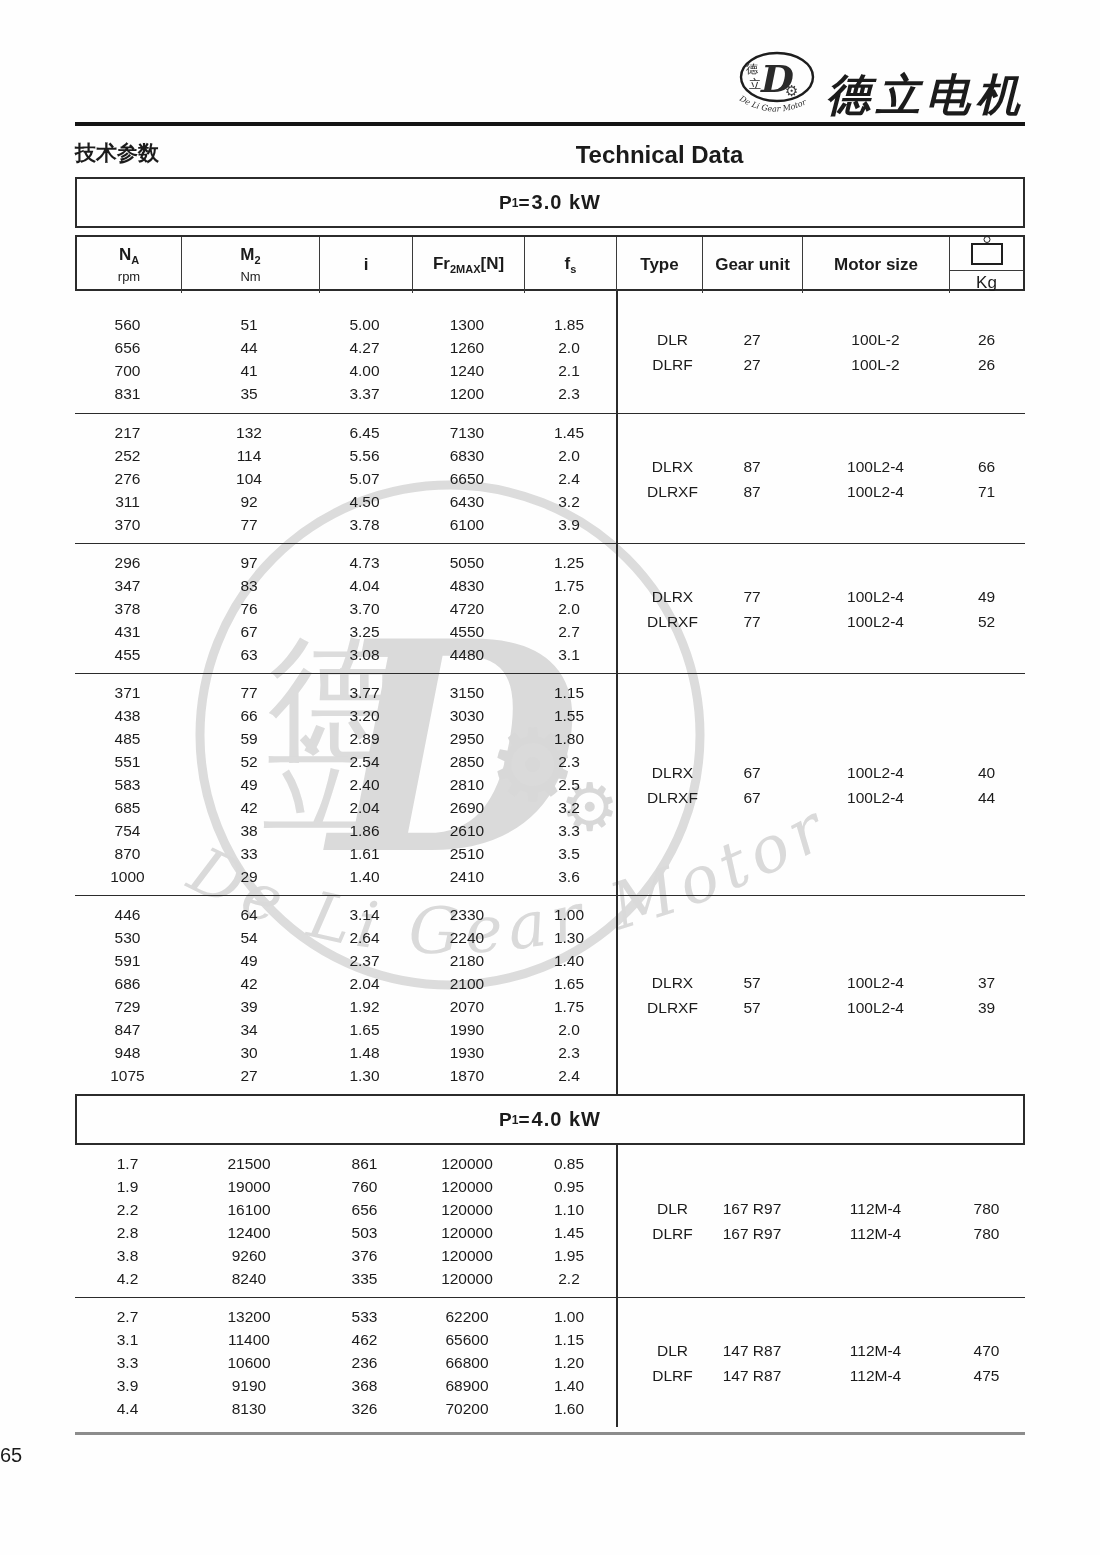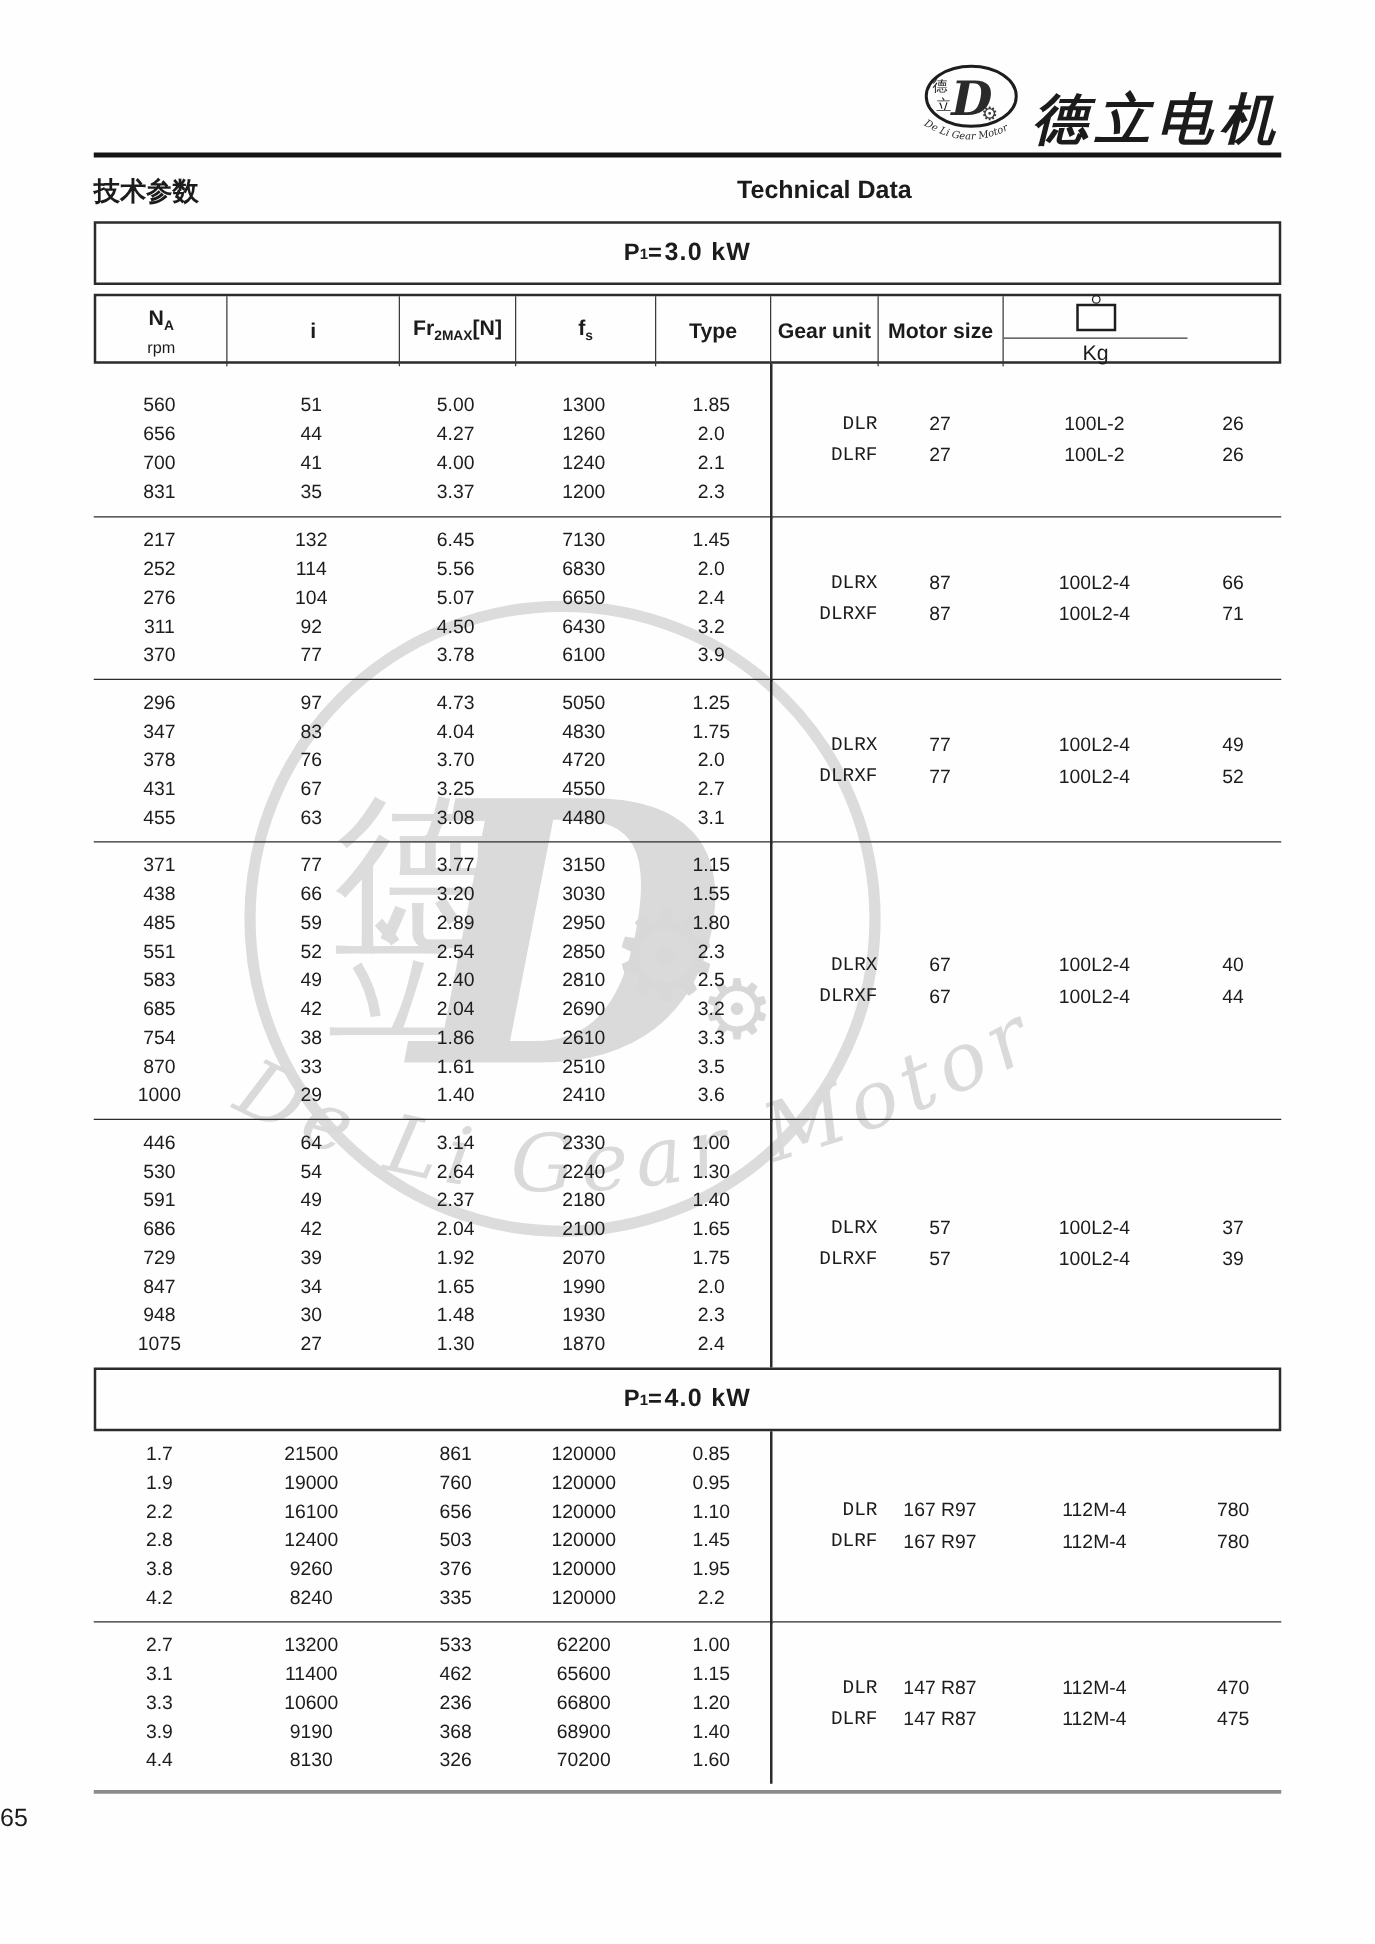--- a/index.html
+++ b/index.html
@@ -12,21 +12,21 @@
   .watermark{position:absolute;left:0;top:0;z-index:0;pointer-events:none;}
   
   .logo{position:absolute;left:733px;top:48px;z-index:2;}
   .brand-cn{
     position:absolute;left:826px;top:66px;width:212px;z-index:2;
     font-size:44px;font-weight:900;font-style:italic;letter-spacing:6px;
     font-family:"DejaVu Serif","Liberation Serif",serif;white-space:nowrap;
   }
   .rule-thick{position:absolute;left:75px;top:122px;width:950px;height:4px;background:#141414;z-index:2;}
   .sec-cn{position:absolute;left:75px;top:139px;font-size:21px;font-weight:700;z-index:2;}
-  .sec-en{position:absolute;left:552px;top:141px;width:215px;text-align:center;font-size:20px;font-weight:700;z-index:2;}
+  .sec-en{position:absolute;left:552px;top:141px;width:215px;text-align:center;font-size:24px;font-weight:700;z-index:2;}
   
   .content{position:absolute;left:75px;top:177px;width:950px;z-index:1;}
   .power-box{
     box-sizing:border-box;height:51px;border:2px solid #2b2b2b;background:transparent;
     display:flex;align-items:center;justify-content:center;
   }
   .power-box.first{margin-bottom:7px;}
   .pw-prefix{font-size:19px;font-weight:700;}
   .pw-sub{font-size:12px;font-weight:700;}
   .pw-val{font-size:20px;font-weight:900;letter-spacing:1px;margin-left:2px;text-align:center;}
@@ -56,21 +56,21 @@
   .group.g-first{padding-top:22px;padding-bottom:8px;}
   .group.g-last{border-bottom:none;}
   .group::before{
     content:'';position:absolute;left:541px;top:0;bottom:-1.5px;width:1.5px;background:#2b2b2b;
   }
   .group.g-last::before{bottom:0;}
   .row{display:grid;grid-template-columns:105px 138px 93px 112px 92px;height:23px;line-height:23px;}
   .row .c{text-align:center;font-size:15.5px;color:#1c1c1c;}
   .ann{position:absolute;left:541px;top:50%;transform:translateY(-50%);width:408px;}
   .ann-row{display:grid;grid-template-columns:86px 100px 147px 75px;height:25px;line-height:25px;font-size:15.5px;}
-  .ann-row .t{text-align:right;padding-left:27px;font-family:Liberation Mono, monospace;}
+  .ann-row .t{text-align:center;padding-left:27px;}
   .ann-row .g,.ann-row .m,.ann-row .k{text-align:center;}
   
   .footer-line{position:absolute;left:75px;top:1432px;width:950px;height:3px;background:#8c8c8c;z-index:2;}
   .page-num{position:absolute;left:0;top:1444px;width:1100px;text-align:left;font-size:20px;z-index:2;}
 </style>
 </head>
 <body>
 
 <div class="page">
 
@@ -112,20 +112,24 @@
         <span class="pw-prefix">=</span>
         <span class="pw-val">3.0 kW</span>
     </div>
 
     <div class="colhead">
       <div class="hcell">
         <span class="h-main"><span>N</span><sub>A</sub></span>
         <span class="h-unit">rpm</span>
       </div>
       <div class="hcell">
+        <span class="h-main"><span>M</span><sub>2</sub></span>
+        <span class="h-unit">Nm</span>
+      </div>
+      <div class="hcell">
         <span class="h-main">i</span>
       </div>
       <div class="hcell">
         <span class="h-main"><span>Fr</span><sub>2MAX</sub><span>[N]</span></span>
       </div>
       <div class="hcell">
         <span class="h-main"><span>f</span><sub>s</sub></span>
       </div>
       <div class="hcell">
         <span class="h-main">Type</span>

